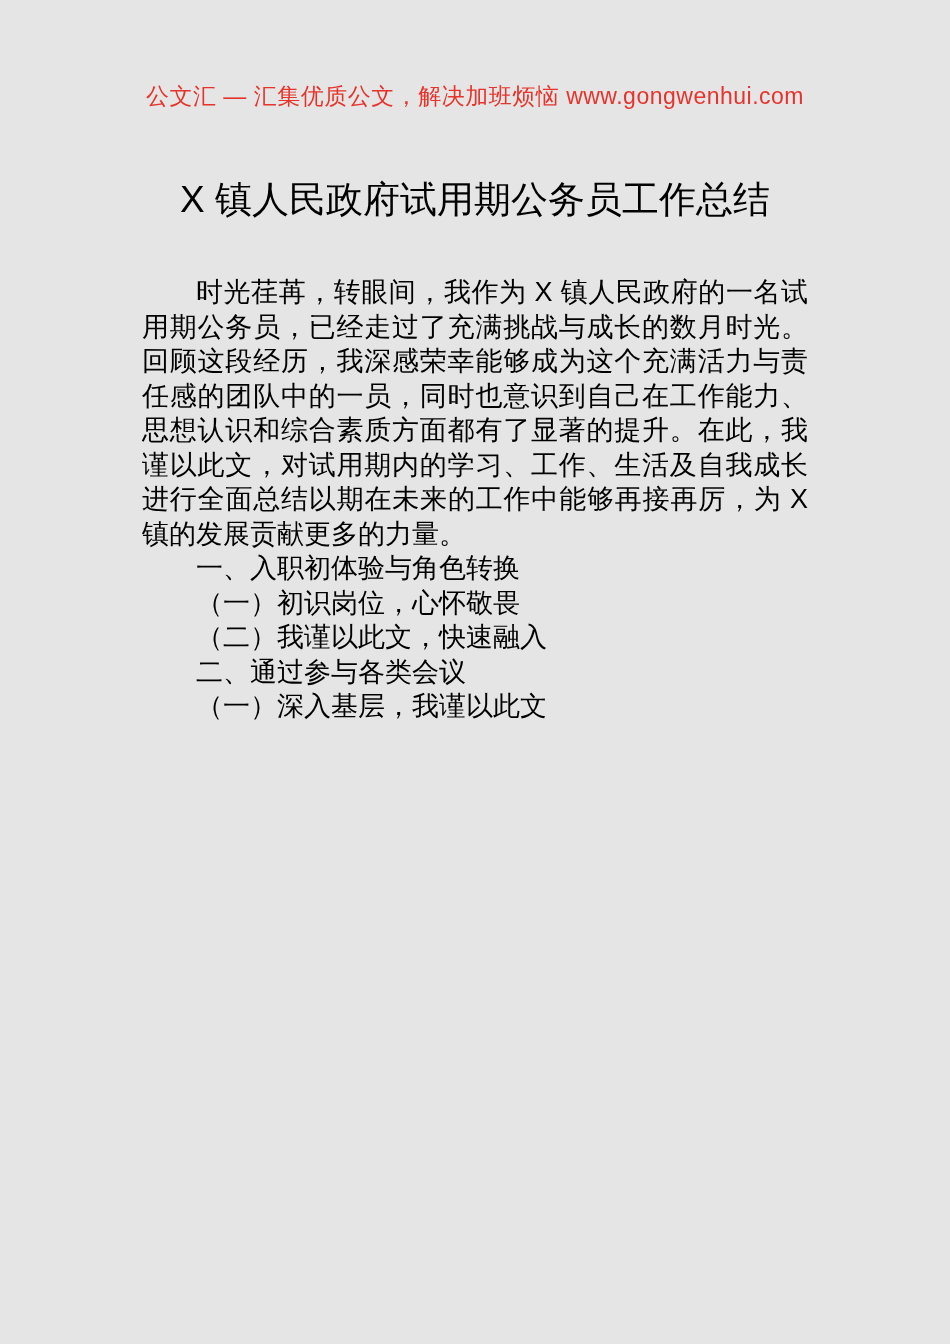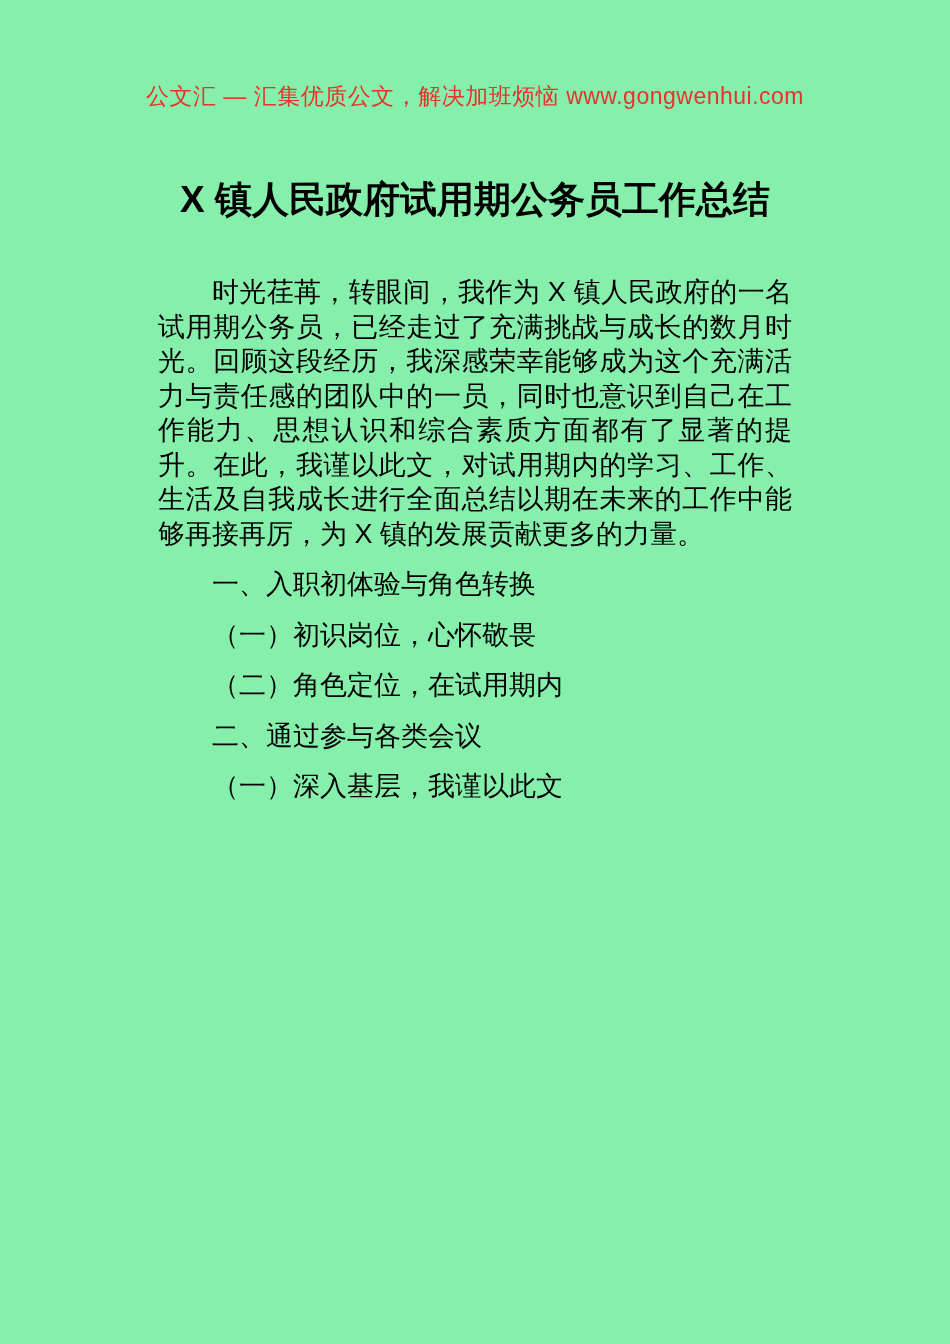--- a/index.html
+++ b/index.html
@@ -13,62 +13,62 @@
     overflow: hidden;
     font-family: "Liberation Sans", sans-serif;
     color: #000000;
   }
   .page {
     position: relative;
     width: 950px;
     height: 1344px;
     padding-top: 81px;
     box-sizing: border-box;
-    background: #86efac;
+    background: #e5e5e5;
   }
   .watermark {
     text-align: center;
     font-size: 23px;
     line-height: 30px;
     color: #e6342c;
     letter-spacing: 0.5px;
     white-space: nowrap;
   }
   .doc-title {
     margin: 65px 80px 0 80px;
     text-align: center;
     font-size: 37px;
     line-height: 48px;
-    font-weight: 700;
+    font-weight: 400;
     color: #000000;
     white-space: nowrap;
   }
   .content {
     margin: 51px 142px 0 142px;
     font-size: 27px;
     line-height: 34.5px;
     text-align: justify;
     text-justify: inter-character;
     color: #000000;
   }
   .content p {
-    margin: 16px;
+    margin: 0;
     padding: 0;
     text-indent: 2em;
   }
 </style>
 </head>
 <body>
 
 <div class="page">
   <div class="watermark">公文汇 — 汇集优质公文，解决加班烦恼 www.gongwenhui.com</div>
 
   <div class="doc-title">X 镇人民政府试用期公务员工作总结</div>
 
   <div class="content">
     <p>时光荏苒，转眼间，我作为 X 镇人民政府的一名试用期公务员，已经走过了充满挑战与成长的数月时光。回顾这段经历，我深感荣幸能够成为这个充满活力与责任感的团队中的一员，同时也意识到自己在工作能力、思想认识和综合素质方面都有了显著的提升。在此，我谨以此文，对试用期内的学习、工作、生活及自我成长进行全面总结以期在未来的工作中能够再接再厉，为 X 镇的发展贡献更多的力量。</p>
     <p>一、入职初体验与角色转换</p>
     <p>（一）初识岗位，心怀敬畏</p>
-    <p>（二）角色定位，在试用期内</p>
+    <p>（二）我谨以此文，快速融入</p>
     <p>二、通过参与各类会议</p>
     <p>（一）深入基层，我谨以此文</p>
   </div>
 </div>
 
 </body></html>

